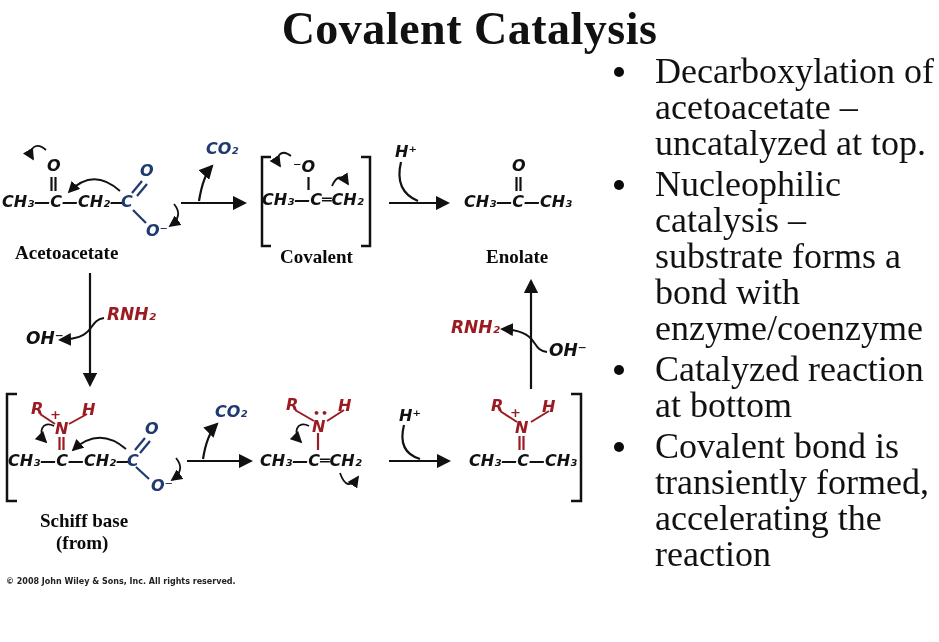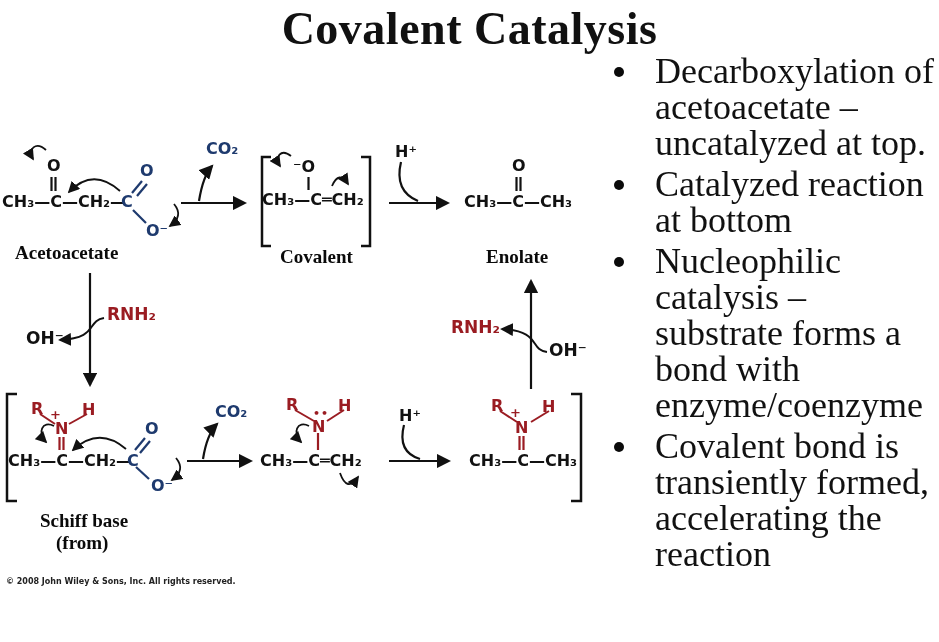--- a/index.html
+++ b/index.html
@@ -24,21 +24,21 @@
   .bullets li{position:relative;padding-left:55px;margin:0 0 5px 0;
     font-size:36px;line-height:36px;}
   .bullet-dot{position:absolute;left:14px;top:14px;width:10px;height:10px;border-radius:50%;background:#0a0a0a;}
   .bullets .btext{white-space:pre-line;}
   .red{color:var(--red);}
   .bullets sub{font-size:0.62em;line-height:0;}
   
   .chem-layer{position:absolute;left:0;top:0;width:939px;height:642px;}
   .f{
     position:absolute;font-family:"DejaVu Sans","Liberation Sans",sans-serif;
-    font-weight:bold;font-size:16px;line-height:1;color:var(--ink);white-space:nowrap;
+    font-weight:bold;font-size:16px;line-height:1;color:var(--ink);white-space:nowrap;font-style:italic;
   }
   .f.blue{color:var(--blue);}
   .f.dred{color:var(--dkred);}
   .f.sm{font-size:13px;}
   .f.dots{font-size:11px;letter-spacing:1px;}
   .sl{
     position:absolute;font-family:Liberation Serif, serif;
     font-weight:bold;font-size:19px;line-height:1;color:#0a0a0a;white-space:nowrap;
   }
   .copyright{
@@ -212,33 +212,33 @@
 
   <ul class="bullets">
     <li>
       <span class="bullet-dot"></span>
       <span class="btext">Decarboxylation of
 acetoacetate –
 uncatalyzed at top.</span>
     </li>
     <li>
       <span class="bullet-dot"></span>
-      <span class="btext">Catalyzed reaction
-at bottom</span>
-    </li>
-    <li>
-      <span class="bullet-dot"></span>
       <span class="btext">Nucleophilic
 catalysis –
 substrate forms a
 bond with
 enzyme/coenzyme</span>
     </li>
     <li>
       <span class="bullet-dot"></span>
+      <span class="btext">Catalyzed reaction
+at bottom</span>
+    </li>
+    <li>
+      <span class="bullet-dot"></span>
       <span class="btext">Covalent bond is
 transiently formed,
 accelerating the
 reaction</span>
     </li>
   </ul>
 
 </div>
 
 </body></html>

